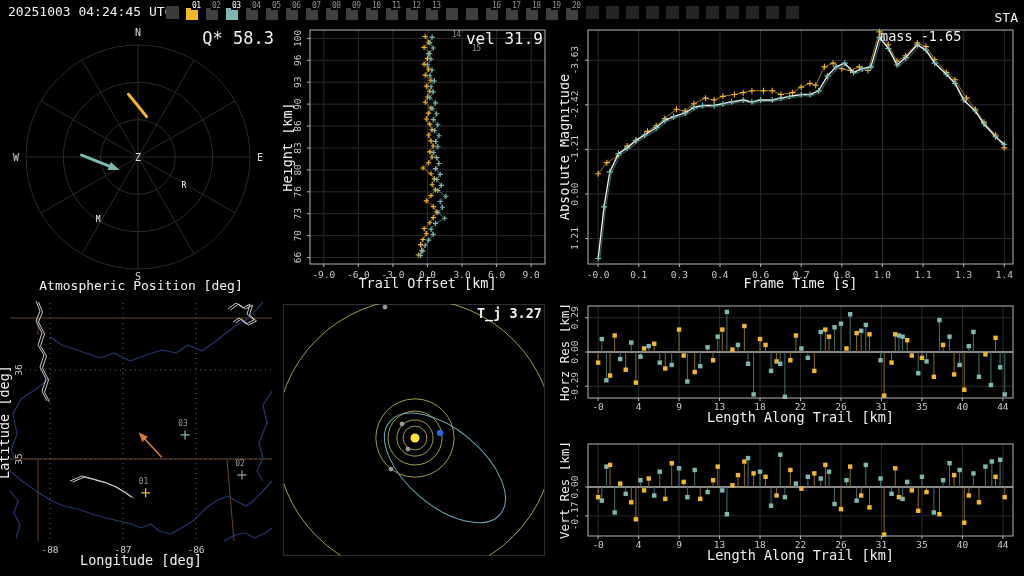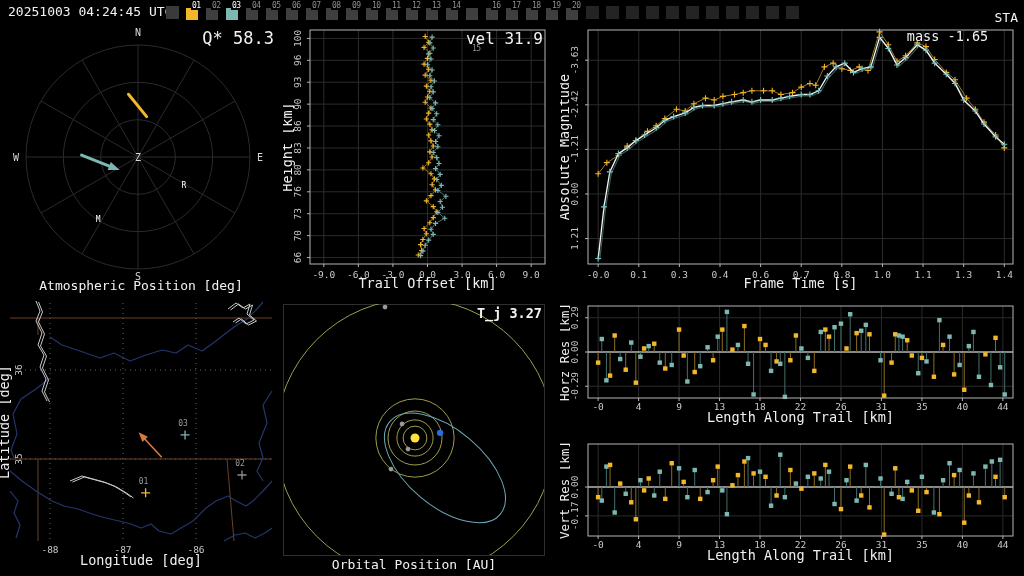--- a/index.html
+++ b/index.html
@@ -72,21 +72,21 @@
       <div class="badge">
         <span class="bsq"></span>
         <span class="bnum" style="color: rgb(143, 143, 143); text-align: center;">12</span>
       </div>
       <div class="badge">
         <span class="bsq"></span>
         <span class="bnum" style="color: rgb(143, 143, 143);">13</span>
       </div>
       <div class="badge">
         <span class="bsq"></span>
-        <span class="bnum" style="color: rgb(143, 143, 143);">14</span>
+        <span class="bnum" style="color: rgb(143, 143, 143); margin-top: 29px;">14</span>
       </div>
       <div class="badge">
         <span class="bsq"></span>
         <span class="bnum" style="color: rgb(143, 143, 143); margin-top: 43px;">15</span>
       </div>
       <div class="badge">
         <span class="bsq"></span>
         <span class="bnum" style="color: rgb(143, 143, 143);">16</span>
       </div>
       <div class="badge">
@@ -454,21 +454,21 @@
       <text x="18" y="82.80629921259845" font-size="9.5" fill="#c9c9c9" text-anchor="middle" transform="rotate(-90 18 82.80629921259845)">-2.42</text>
       <line x1="25" y1="127.3952755905512" x2="28" y2="127.3952755905512" stroke="#b5b5b5" stroke-width="1"></line>
       <text x="18" y="127.3952755905512" font-size="9.5" fill="#c9c9c9" text-anchor="middle" transform="rotate(-90 18 127.3952755905512)">-1.21</text>
       <line x1="25" y1="171.98425196850397" x2="28" y2="171.98425196850397" stroke="#b5b5b5" stroke-width="1"></line>
       <text x="18" y="171.98425196850397" font-size="9.5" fill="#c9c9c9" text-anchor="middle" transform="rotate(-90 18 171.98425196850397)">0.00</text>
       <line x1="25" y1="216.57322834645672" x2="28" y2="216.57322834645672" stroke="#b5b5b5" stroke-width="1"></line>
       <text x="18" y="216.57322834645672" font-size="9.5" fill="#c9c9c9" text-anchor="middle" transform="rotate(-90 18 216.57322834645672)">1.21</text>
       <text x="240.5" y="266" font-size="13.5" fill="#f0f0f0" text-anchor="middle">Frame Time [s]</text>
       <text x="9" y="125" font-size="13.5" fill="#f0f0f0" text-anchor="middle" transform="rotate(-90 9 125)">Absolute Magnitude</text>
     </svg>
-  <div class="overlay" style="left:880px;top:28px;width:135px;text-align:center;font-size:13.5px;">mass -1.65</div>
+  <div class="overlay" style="left:880px;top:28px;width:135px;text-align:left;font-size:13.5px;">mass -1.65</div>
 
   <svg id="svg-map" width="282" height="281" style="left:0;top:295px;">
       <line x1="50" y1="8" x2="50" y2="246" stroke="#666" stroke-width="1" stroke-dasharray="1 4"></line>
       <line x1="123" y1="8" x2="123" y2="246" stroke="#666" stroke-width="1" stroke-dasharray="1 4"></line>
       <line x1="196" y1="8" x2="196" y2="246" stroke="#666" stroke-width="1" stroke-dasharray="1 4"></line>
       <line x1="10" y1="75" x2="272" y2="75" stroke="#666" stroke-width="1" stroke-dasharray="1 4"></line>
       <line x1="10" y1="164" x2="272" y2="164" stroke="#666" stroke-width="1" stroke-dasharray="1 4"></line>
       <path d="M10,23 L272,23" fill="none" stroke="#6b4226" stroke-width="1"></path>
       <path d="M38,23 L38,40" fill="none" stroke="#6b4226" stroke-width="1"></path>
       <path d="M10,164 L272,164" fill="none" stroke="#6b4226" stroke-width="1"></path>
@@ -519,21 +519,20 @@
         <ellipse cx="161.97" cy="171.97" rx="72.09" ry="38.07" transform="rotate(40 161.97 171.97)" fill="none" stroke="#69a8b5" stroke-width="1"></ellipse>
         <circle cx="124.98" cy="153.07" r="2.4" fill="#9a9a9a"></circle>
         <circle cx="119.04" cy="127.96" r="2.4" fill="#9a9a9a"></circle>
         <circle cx="107.97" cy="173.05" r="2.4" fill="#9a9a9a"></circle>
         <circle cx="102.03" cy="11.050000000000011" r="2.4" fill="#9a9a9a"></circle>
         <circle cx="157.11" cy="136.87" r="3.2" fill="#2a6bdf"></circle>
         <circle cx="132" cy="142" r="4.5" fill="#ffe23d"></circle>
       </g>
     </svg>
   <div class="overlay" style="left:420px;top:305px;width:122px;text-align:right;font-size:13.5px;font-weight:bold;">T_j 3.27</div>
-  <div class="overlay ttl" style="left:283px;top:557px;width:262px;">Orbital Position [AU]</div>
 
   <svg id="svg-res" width="464" height="280" style="left:560px;top:296px;">
       <line x1="38.11904761904762" y1="10" x2="38.11904761904762" y2="102" stroke="#2b2b2b" stroke-width="1" stroke-dasharray="none"></line>
       <line x1="78.5952380952381" y1="10" x2="78.5952380952381" y2="102" stroke="#2b2b2b" stroke-width="1" stroke-dasharray="none"></line>
       <line x1="119.07142857142857" y1="10" x2="119.07142857142857" y2="102" stroke="#2b2b2b" stroke-width="1" stroke-dasharray="none"></line>
       <line x1="159.54761904761904" y1="10" x2="159.54761904761904" y2="102" stroke="#2b2b2b" stroke-width="1" stroke-dasharray="none"></line>
       <line x1="200.02380952380955" y1="10" x2="200.02380952380955" y2="102" stroke="#2b2b2b" stroke-width="1" stroke-dasharray="none"></line>
       <line x1="240.5" y1="10" x2="240.5" y2="102" stroke="#2b2b2b" stroke-width="1" stroke-dasharray="none"></line>
       <line x1="280.9761904761905" y1="10" x2="280.9761904761905" y2="102" stroke="#2b2b2b" stroke-width="1" stroke-dasharray="none"></line>
       <line x1="321.45238095238096" y1="10" x2="321.45238095238096" y2="102" stroke="#2b2b2b" stroke-width="1" stroke-dasharray="none"></line>

